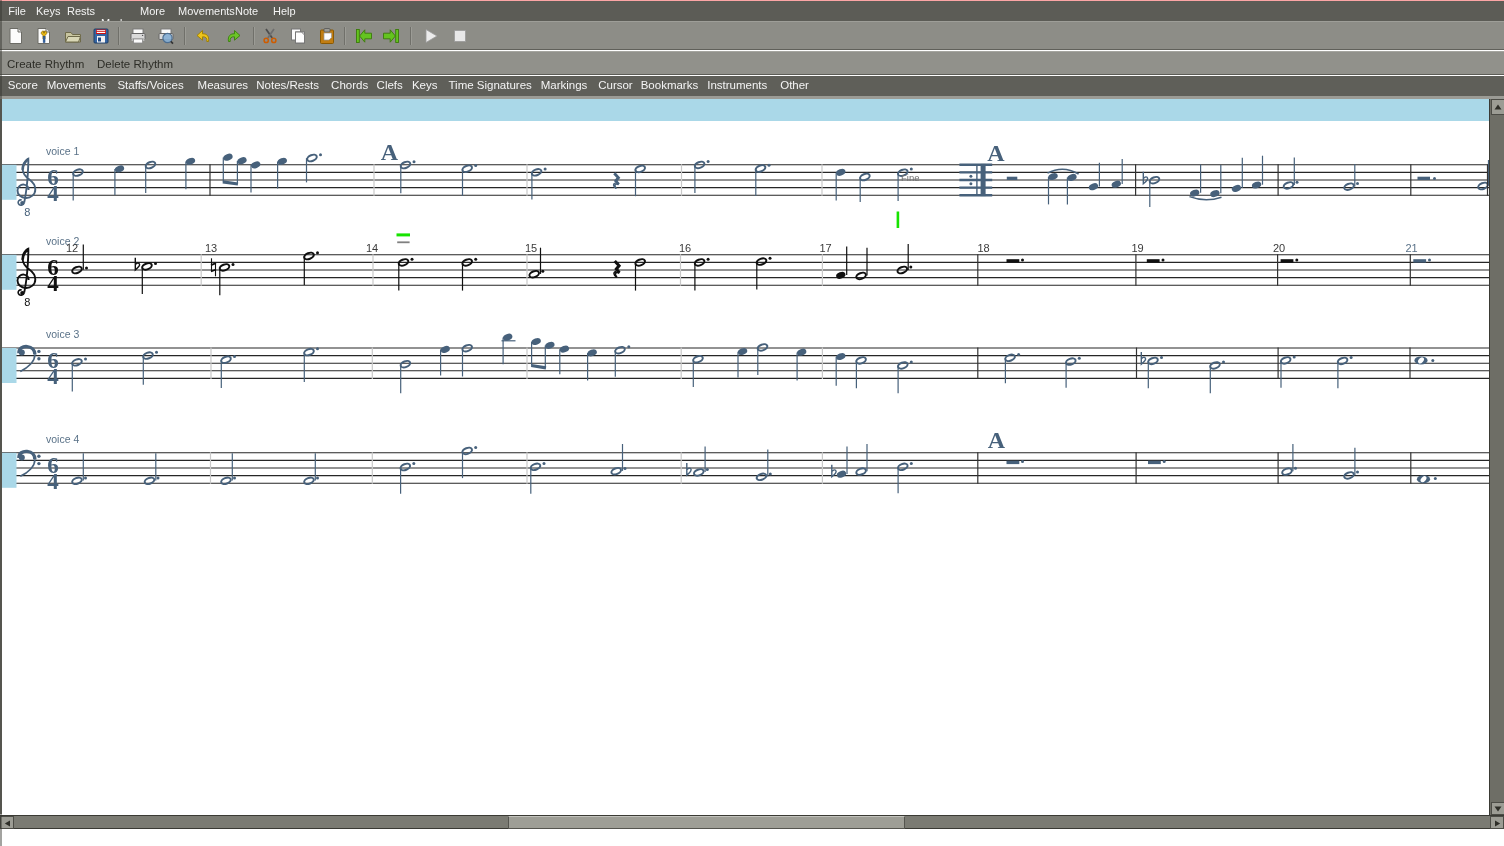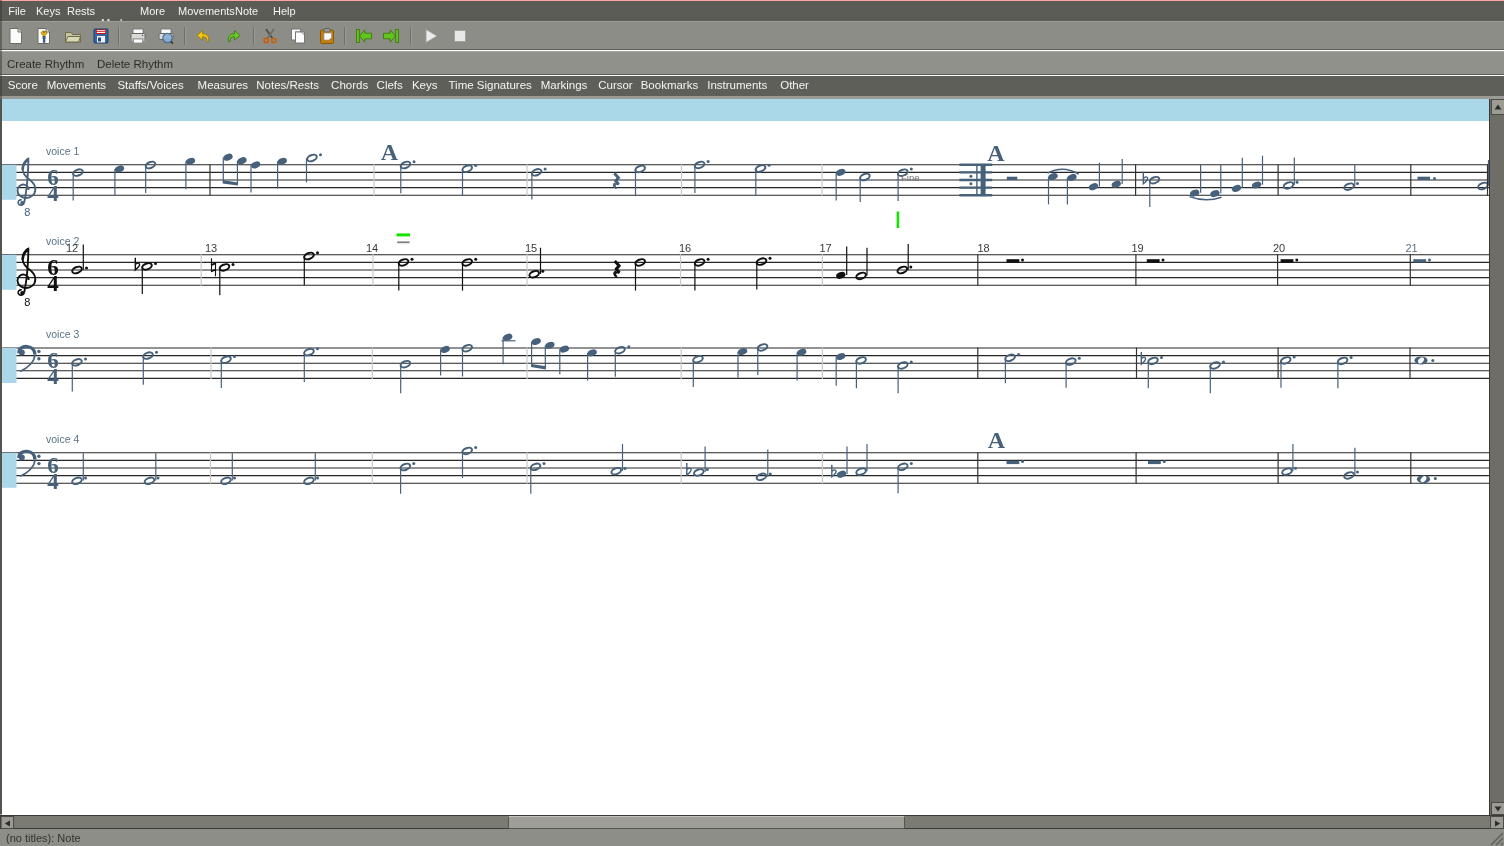--- a/index.html
+++ b/index.html
@@ -523,22 +523,12 @@
         <path d="M6 0.5 L6 6.5 L0.8 3.5 Z" fill="#2e2e28"></path>
       </svg>
     <div class="abs" style="left:508px;top:0.5px;width:397px;height:13px;background:#9e9e96;border:1px solid #55554f;border-top-color:#c2c2bc"></div>
     <div class="abs" style="left:1490px;top:0.5px;width:14px;height:13px;background:#9c9c94;border:1px solid #4c4c46"></div>
     <svg class="abs" style="left:1493.5px;top:4px" width="7" height="7">
         <path d="M1 0.5 L1 6.5 L6.2 3.5 Z" fill="#2e2e28"></path>
       </svg>
   </div>
   <div class="abs" style="left:0;top:0;width:2px;height:846px;background:rgba(50,50,44,0.45)"></div>
 
-  <div class="abs" style="left:0;top:829px;width:1504px;height:17px;background:#8e8e88;color:#34342e;font-size:11px">
-    <span class="abs" style="left:6px;top:2.5px">(no titles): Note</span>
-    <svg class="abs" style="left:1488px;top:1px" width="16" height="16">
-        <g stroke="#5f5f59" stroke-width="1.5">
-          <line x1="15" y1="3" x2="3" y2="15"></line>
-          <line x1="15" y1="8" x2="8" y2="15"></line>
-          <line x1="15" y1="13" x2="13" y2="15"></line>
-        </g>
-      </svg>
-  </div>
 </div>
 </body></html>

